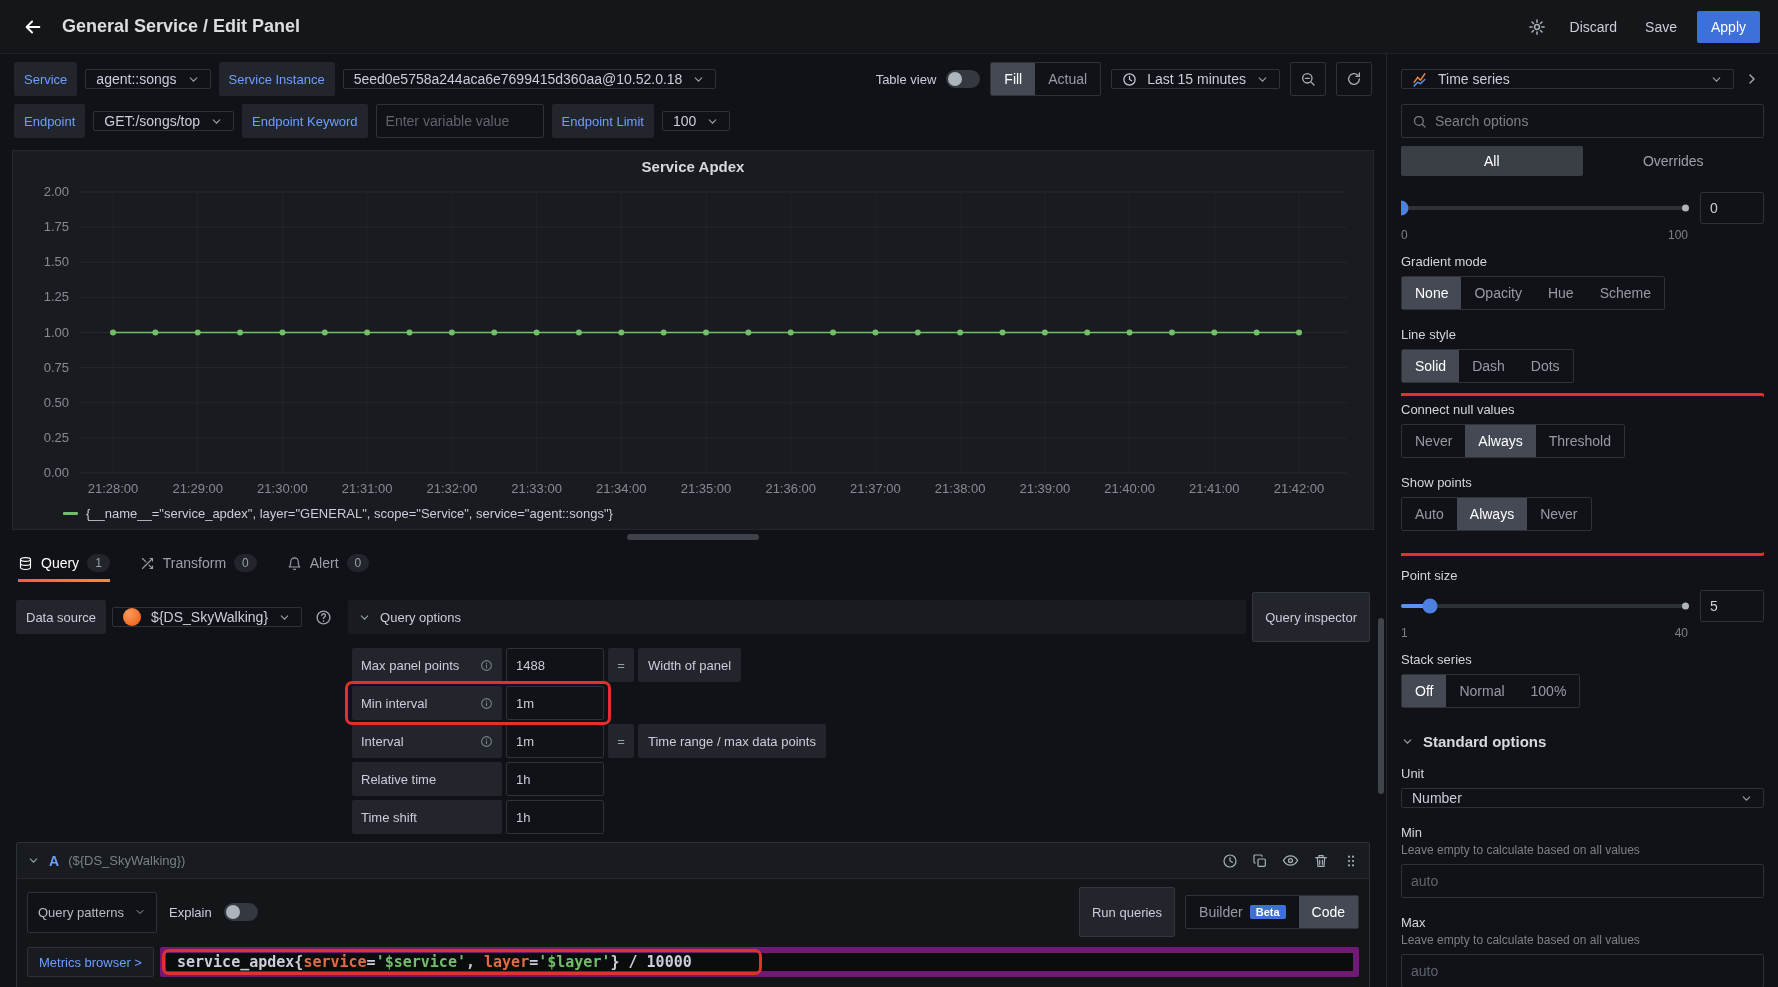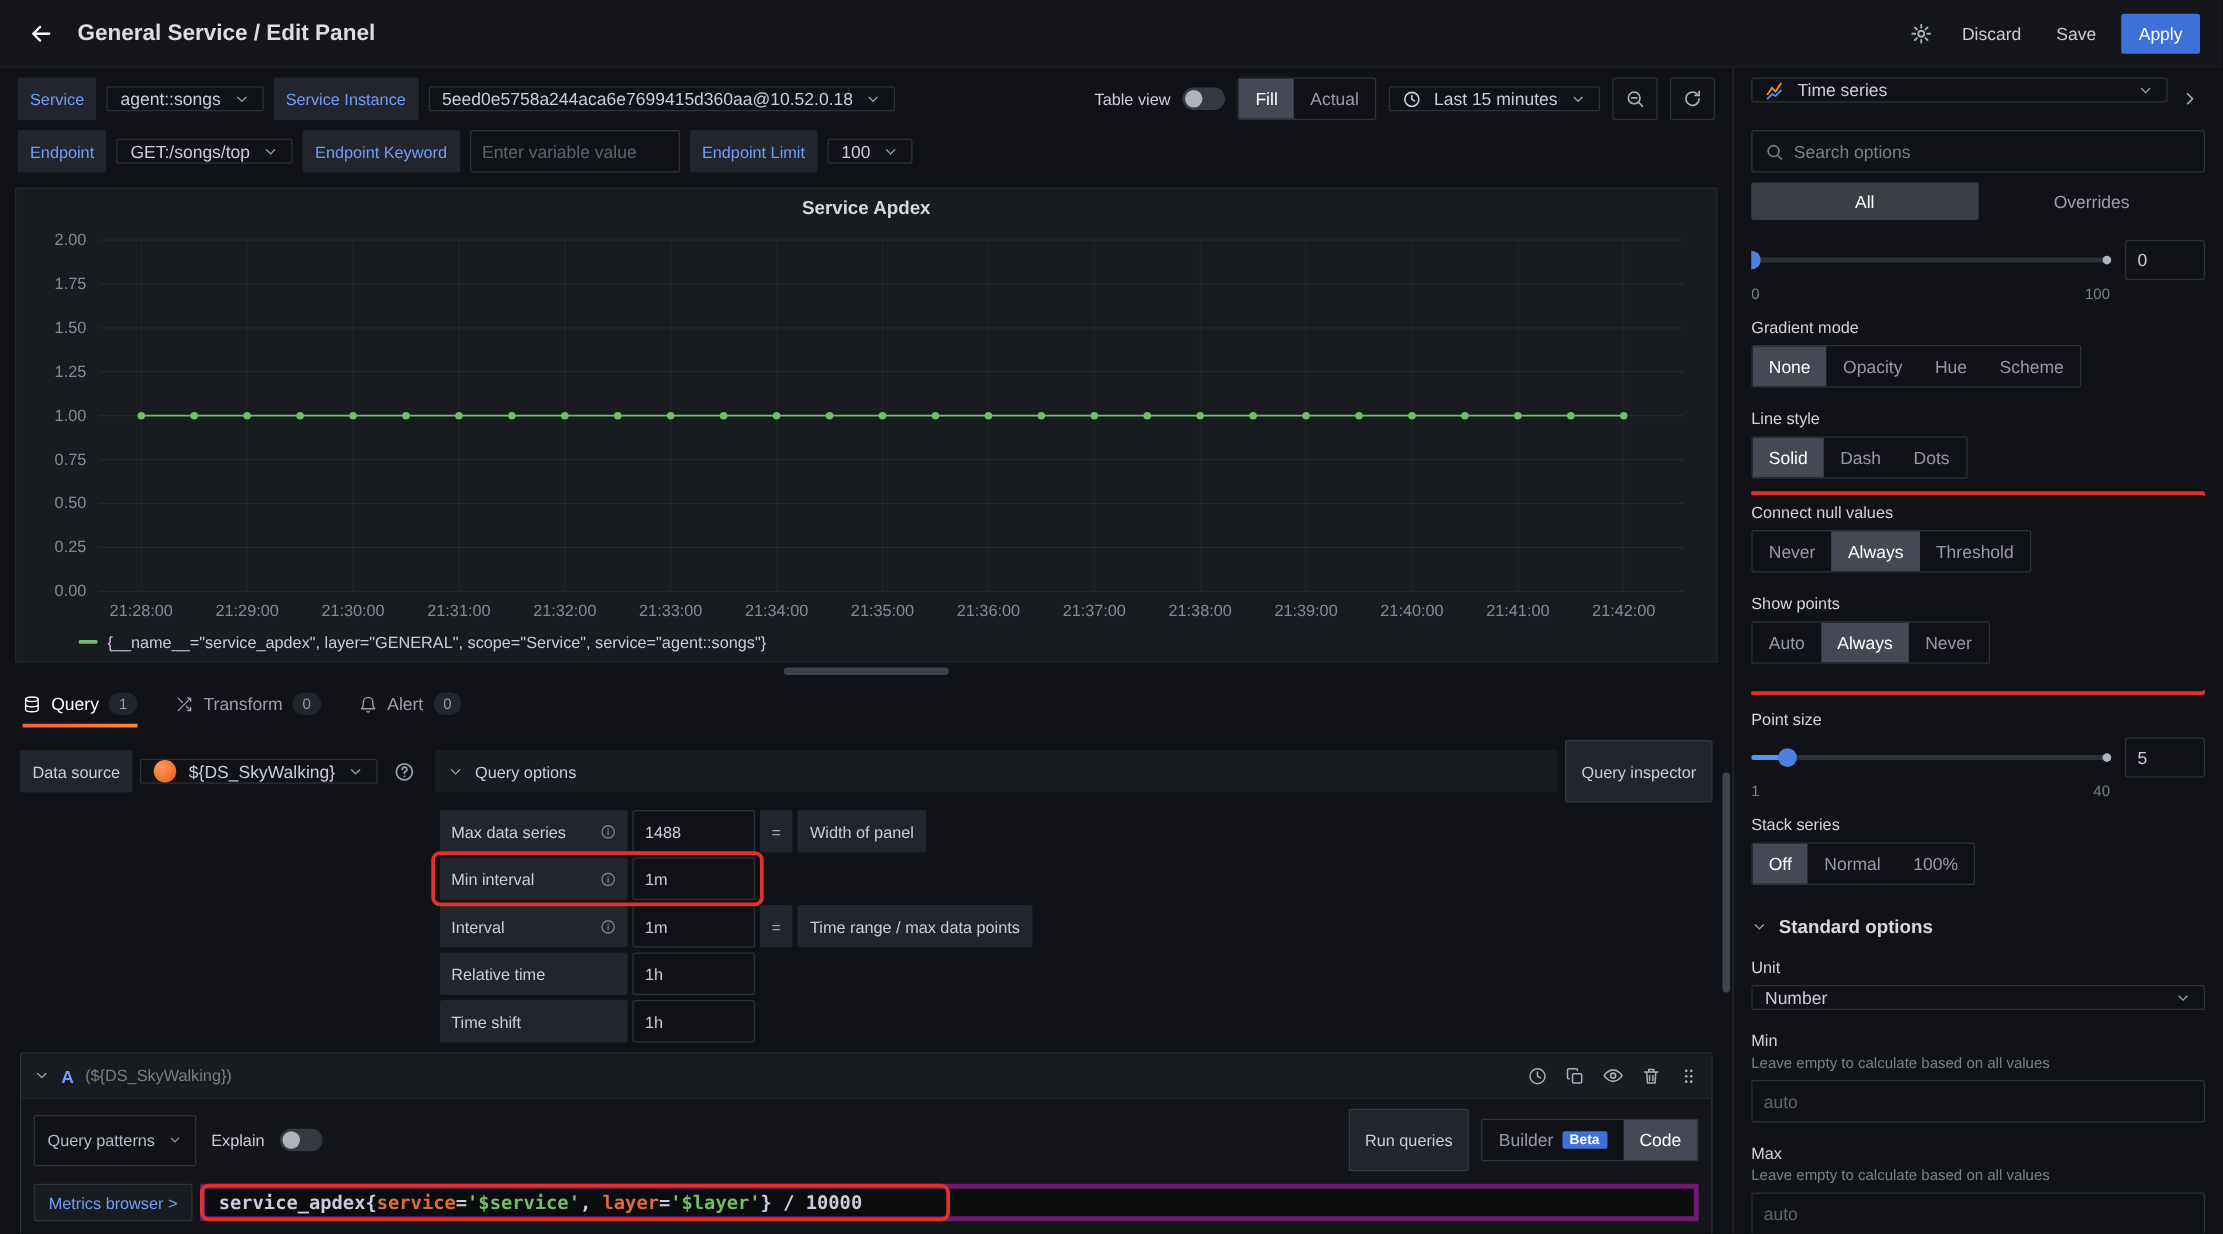--- a/index.html
+++ b/index.html
@@ -85,29 +85,29 @@
   .qc-header{height:36px;display:flex;align-items:center;gap:9px;padding:0 10px;background:#181b1f;border-bottom:1px solid #24272d}
   .refid{color:#6e9fff;font-weight:700;font-size:14px}
   .refds{color:#7b8087;font-size:13px}
   .qc-icons{margin-left:auto;display:flex;gap:14px;color:#9aa0ab;align-items:center}
   .qc-icons .icon-btn{height:24px;padding:0}
   .qc-toolbar{display:flex;align-items:center;gap:12px;padding:8px 10px}
   .qc-toolbar .select.sm{height:41px;font-size:13px;color:#b6bcc4}
   .beta{background:#3d71d9;color:#fff;font-size:11px;font-weight:600;padding:1px 6px;border-radius:2px;margin-left:7px}
   .metrics-row{display:flex;gap:6px;padding:2px 10px 8px;align-items:stretch}
   .metrics-btn{background:#181b1f;border:1px solid #2c3235;color:#6e9fff;font-size:13px;font-weight:500;padding:0 11px;border-radius:2px;white-space:nowrap}
-  .code-field{flex:1;position:relative;border:4px solid #701a75;background:#0b0c0e;border-radius:2px;
+  .code-field{flex:1;position:relative;border:6px solid #701a75;background:#0b0c0e;border-radius:2px;
     display:flex;align-items:center;padding:0 11px;font-family:"DejaVu Sans Mono",monospace;font-size:15px;font-weight:700;height:30px}
   .code-annot{left:-4px;top:-4px;bottom:-4px;width:600px}
   .qc-options{display:flex;align-items:center;gap:9px;padding:9px 12px;font-size:13px;font-weight:500;color:#ccccdc}
 
   
   .sidebar{width:392px;flex:0 0 392px;border-left:1px solid #24272d;display:flex;flex-direction:column;
     padding:8px 14px 0;background:#111217;overflow:hidden}
-  .viz-row{display:flex;align-items:flex-start;gap:6px}
+  .viz-row{display:flex;align-items:center;gap:6px}
   .select.viz{flex:1;justify-content:space-between}
   .viz-left{display:flex;align-items:center;gap:9px}
   .search-box{display:flex;align-items:center;gap:8px;border:1px solid #2c3235;border-radius:2px;height:34px;padding:0 10px;color:#7b8087;margin-top:8px}
   .search-box input{background:transparent;border:none;outline:none;color:#ccccdc;flex:1;font-size:14px}
   .search-box input::placeholder{color:#7b8087}
   .ov-tabs{display:flex;margin-top:8px}
   .ov-tab{flex:1;height:30px;display:flex;align-items:center;justify-content:center;font-size:14px;color:rgba(204,204,220,.75);border-radius:2px;cursor:pointer}
   .ov-tab.sel{background:#3a3e45;color:#fff;font-weight:500}
   .opt-body{flex:1;display:flex;flex-direction:column;padding-top:16px;overflow:hidden}
   .slider-field{margin-bottom:12px}
@@ -364,21 +364,21 @@
                 <path d="M6 9l6 6 6-6"></path>
               </svg>
             <span>Query options</span>
           </div>
           <button class="sec-btn">Query inspector</button>
         </div>
 
         <div class="qo-rows">
           <div class="qo-row">
             <span class="qo-label">
-              <span>Max data series</span>
+              <span>Max panel points</span>
               <svg class="i info" width="13" height="13" viewBox="0 0 24 24" fill="none" stroke="currentColor" stroke-width="2" stroke-linecap="round">
                   <circle cx="12" cy="12" r="9"></circle>
                   <path d="M12 11v5M12 7.6v.4"></path>
                 </svg>
             </span>
             <input class="qo-input" value="1488" style="">
             <span class="eq">=</span>
             <span class="qo-extra">Width of panel</span>
           </div>
 

